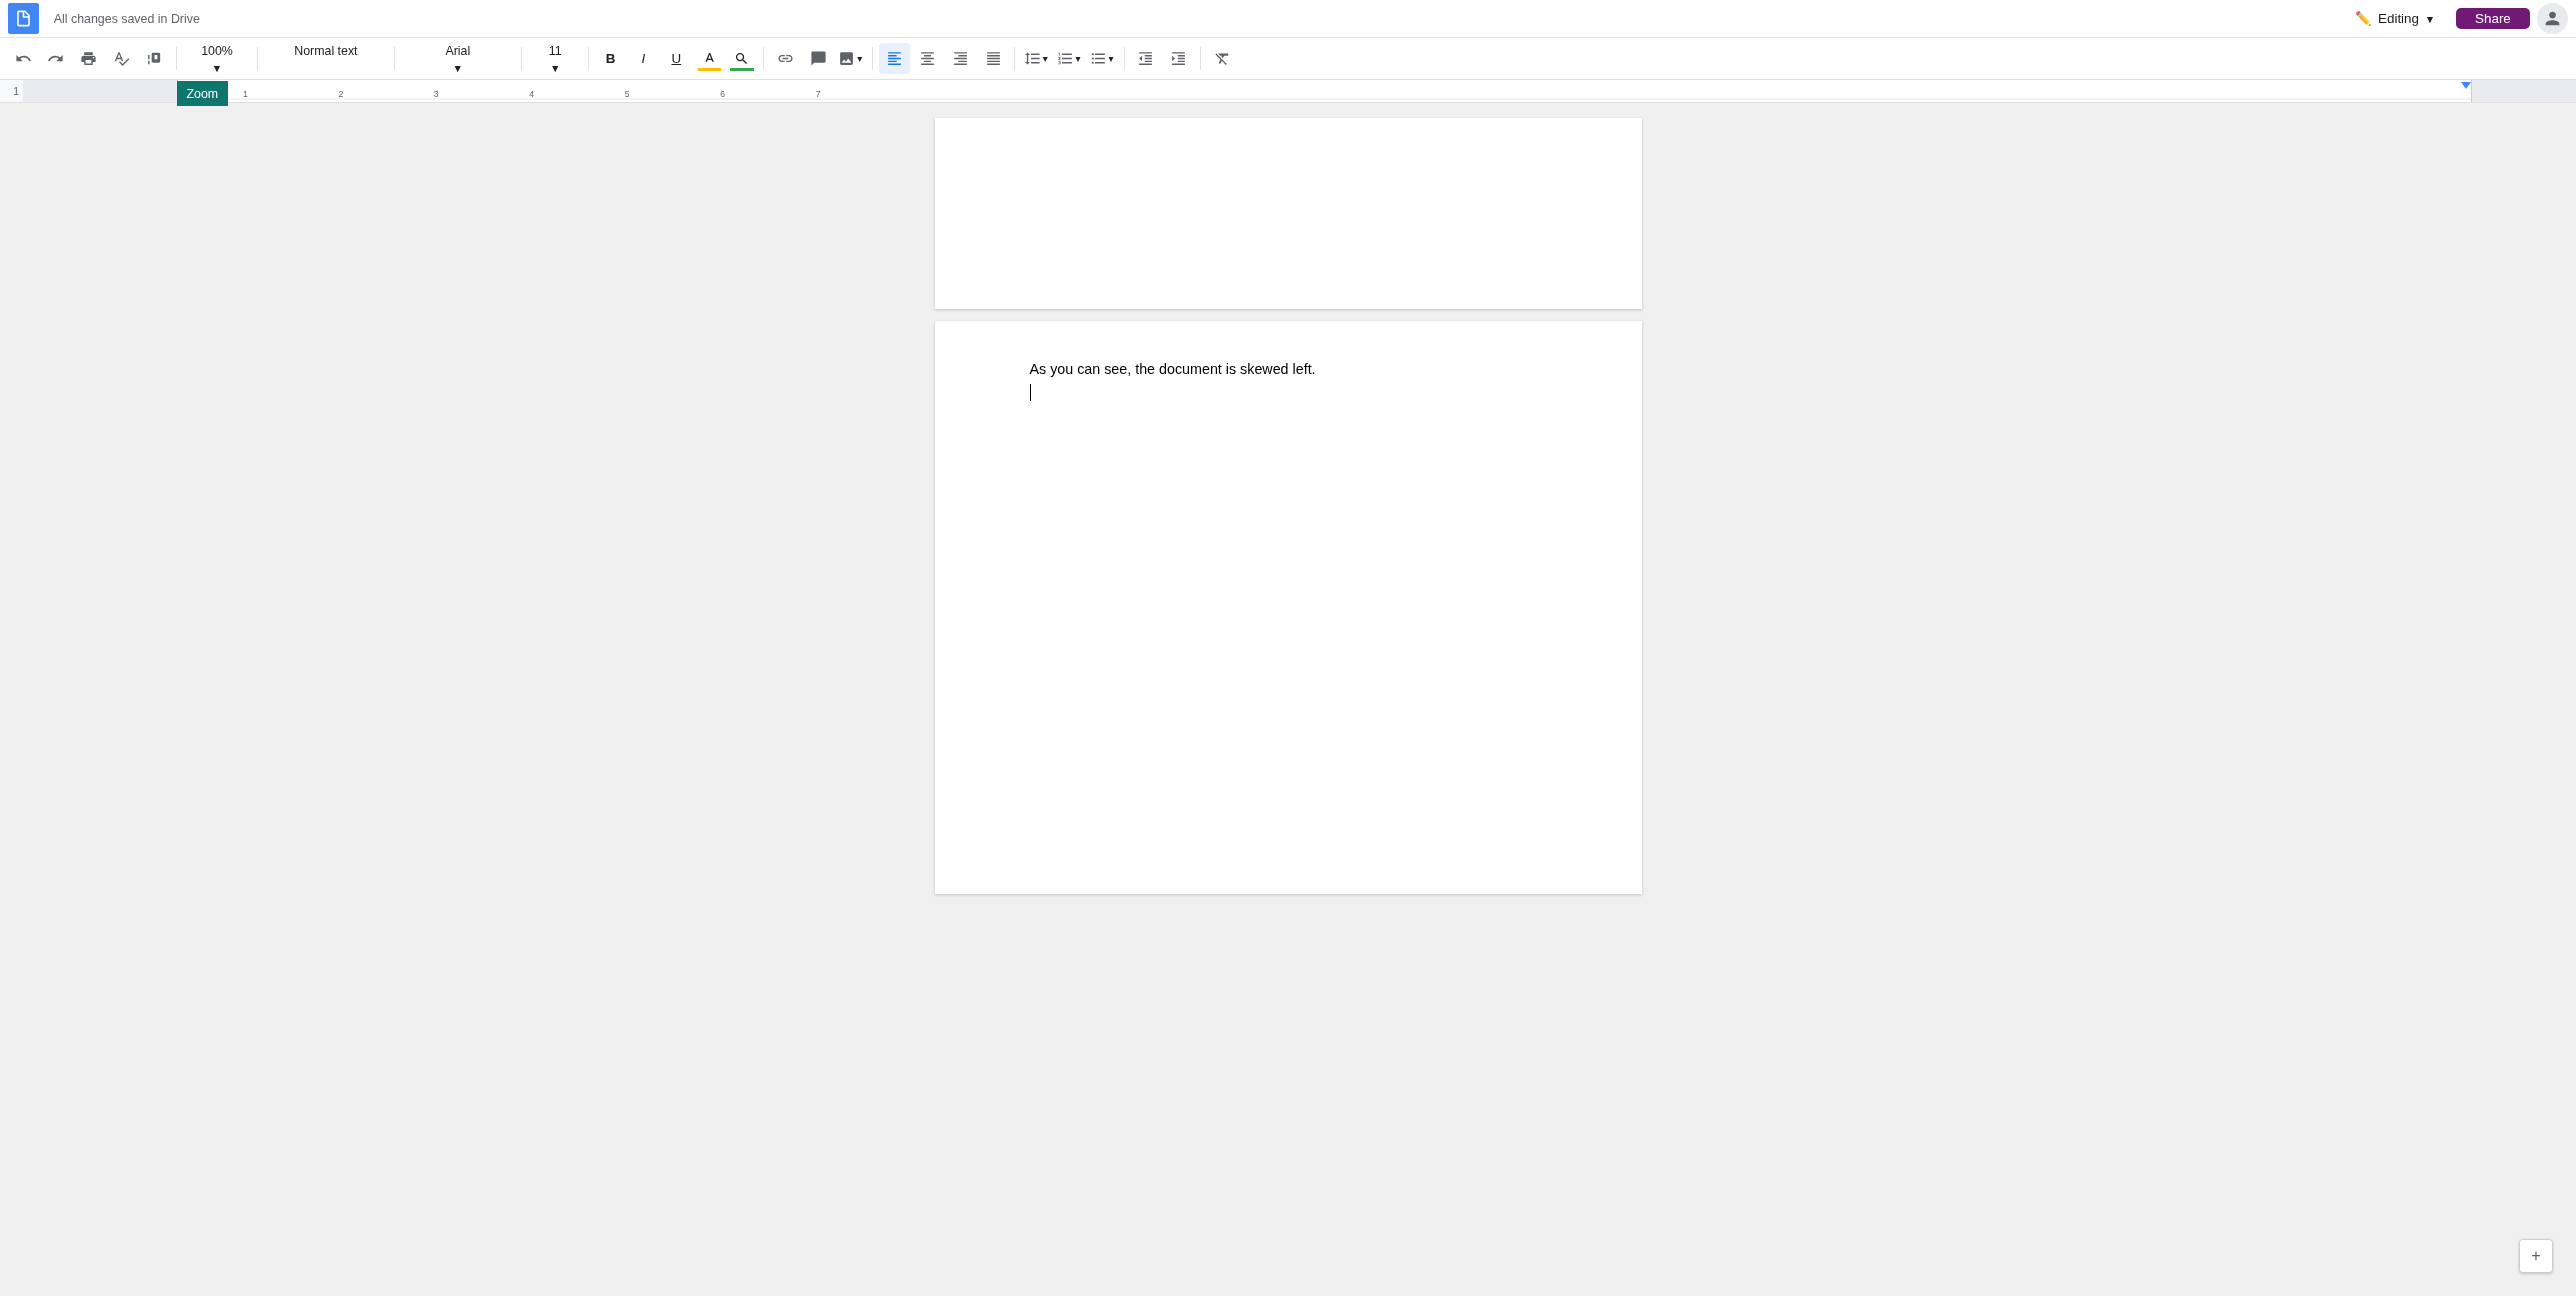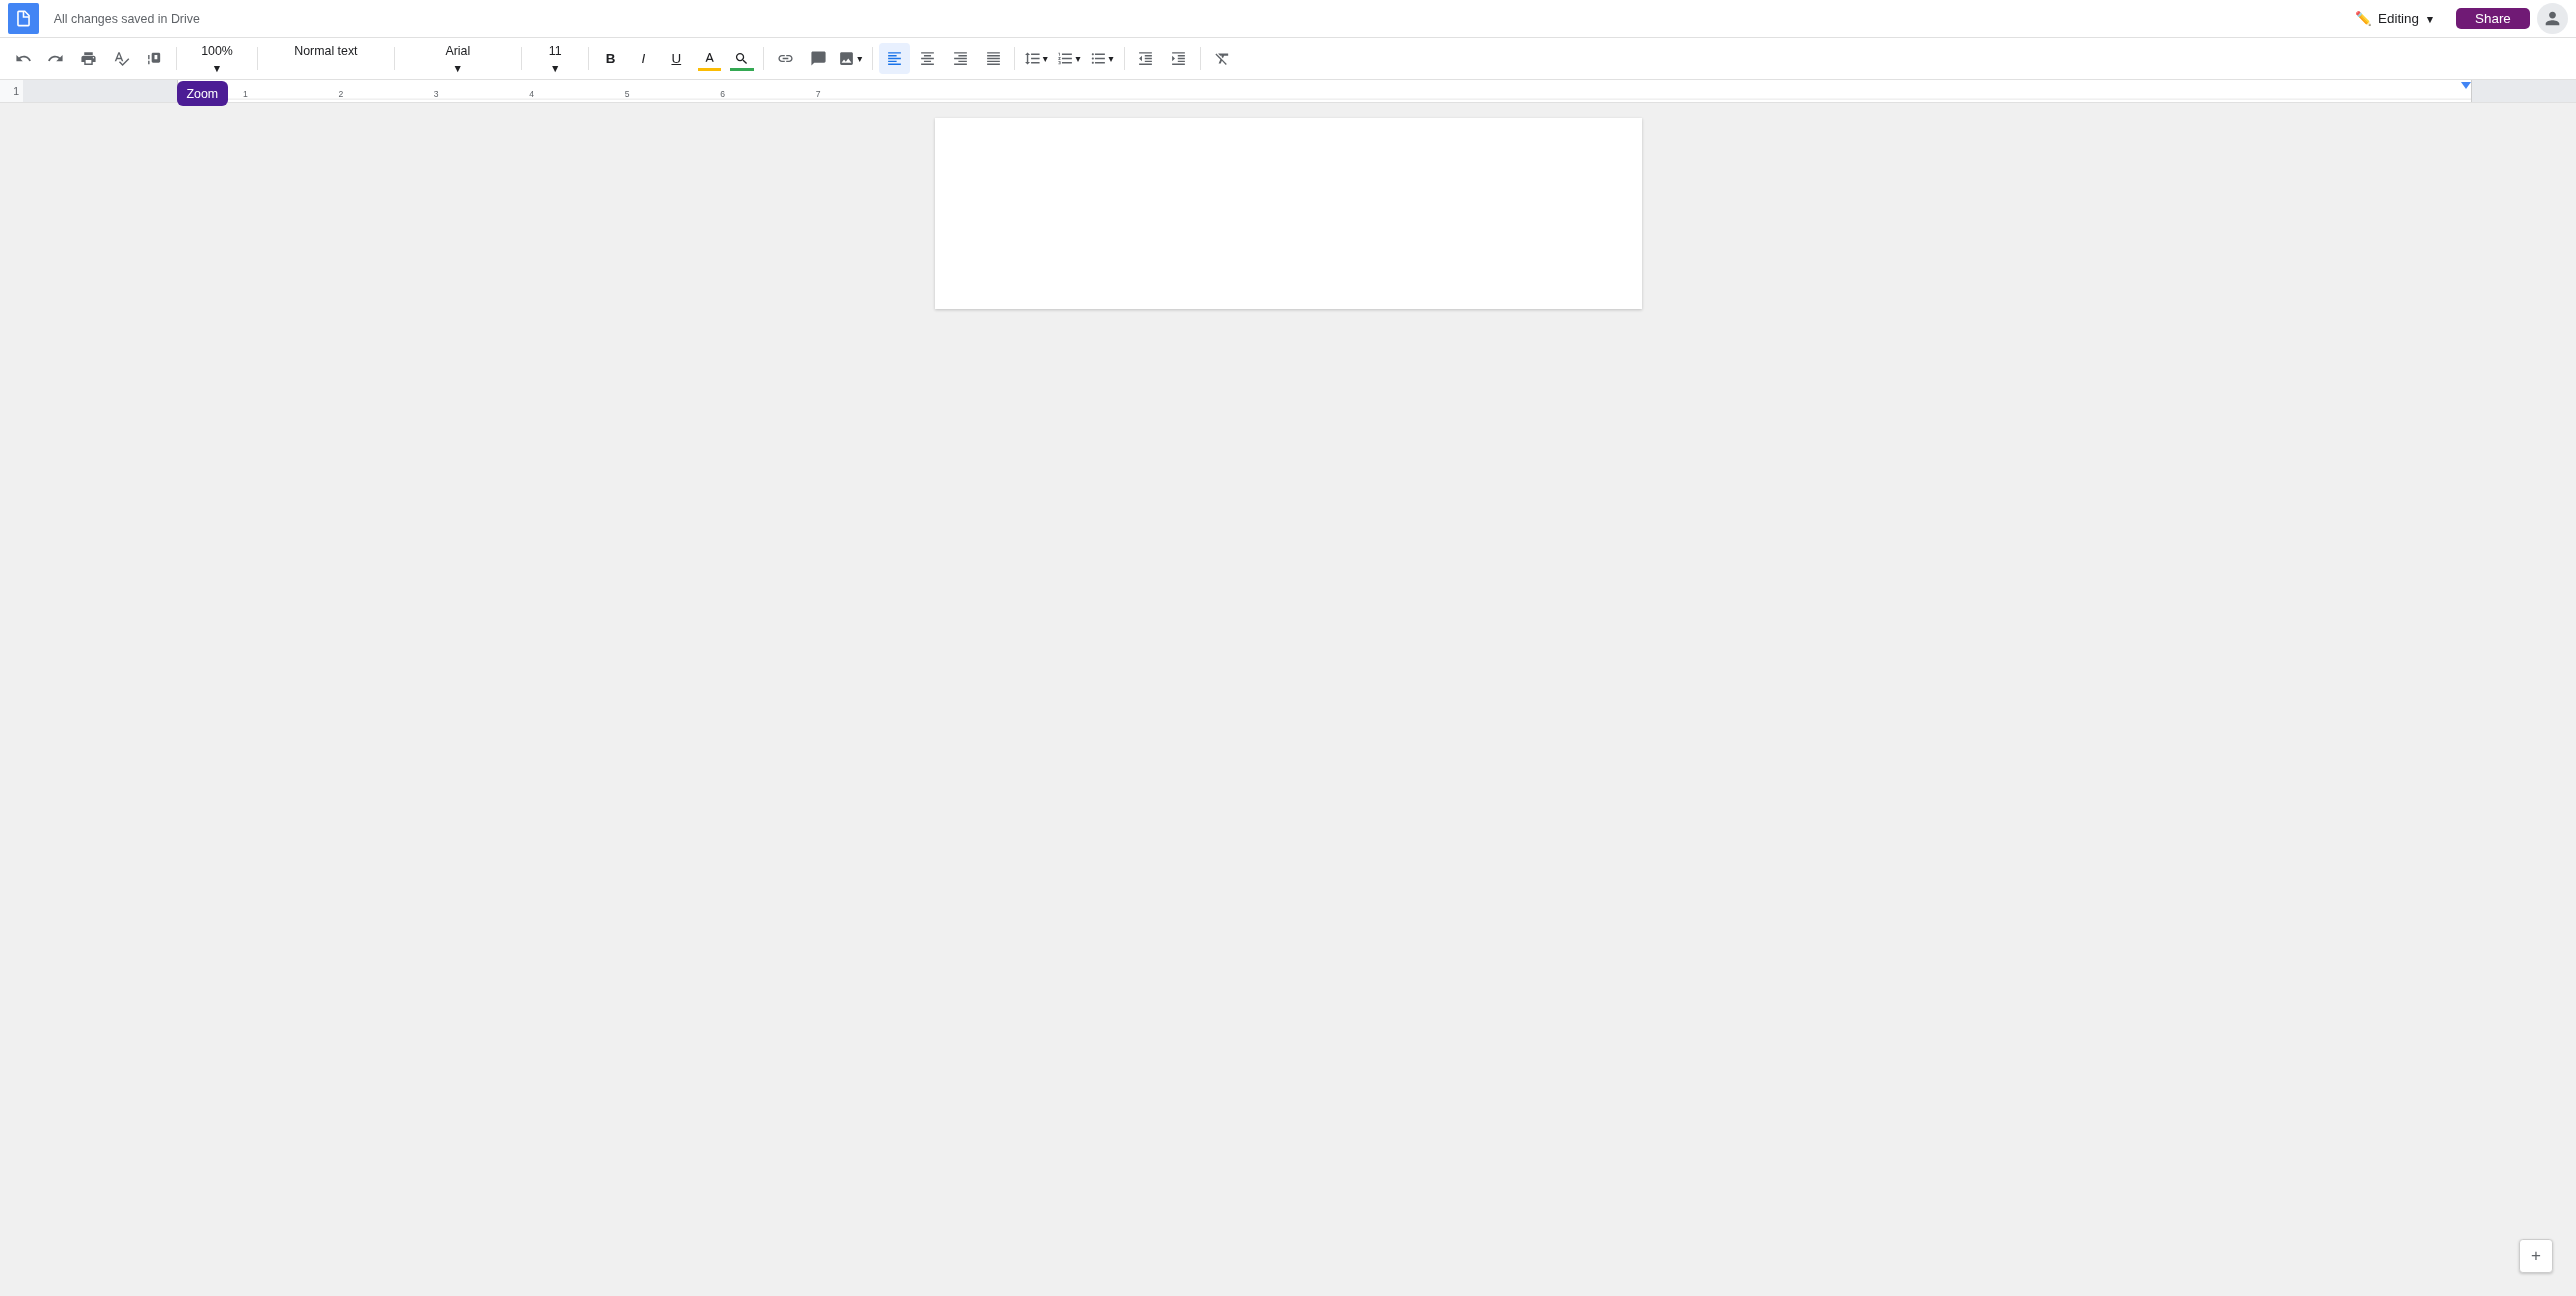--- a/index.html
+++ b/index.html
@@ -237,25 +237,25 @@
       margin-top: 3.8px;
     }
     @keyframes blink {
       0%, 100% { opacity: 1; }
       50% { opacity: 0; }
     }
 
     
     .zoom-tooltip {
       position: absolute;
-      background: #4c1d95;
+      background: #0f766e;
       color: #fff;
       font-size: 12.4px;
       padding: 5.7px 9.5px;
-      border-radius: 6px;
+      border-radius: 0;
       top: 81px;
       left: 177px;
       z-index: 100;
       white-space: nowrap;
     }
 
     
     .bottom-right-btn {
       position: fixed;
       bottom: 23px;
@@ -505,20 +505,30 @@
   </div>
   <div class="ruler-margin-right"></div>
 </div>
 
 <div class="doc-area">
 
   <div class="page">
     <div class="page-top"></div>
   </div>
 
+  <div class="page">
+    <div class="page-main">
+      <div class="doc-text">
+        <p>As you can see, the document is skewed left.</p>
+        <p>
+          <span class="cursor-line"></span>
+        </p>
+      </div>
+    </div>
+  </div>
 </div>
 
 <div class="zoom-tooltip">Zoom</div>
 
 <div class="bottom-right-btn">
   <span>+</span>
 </div>
 
 
 </body></html>

